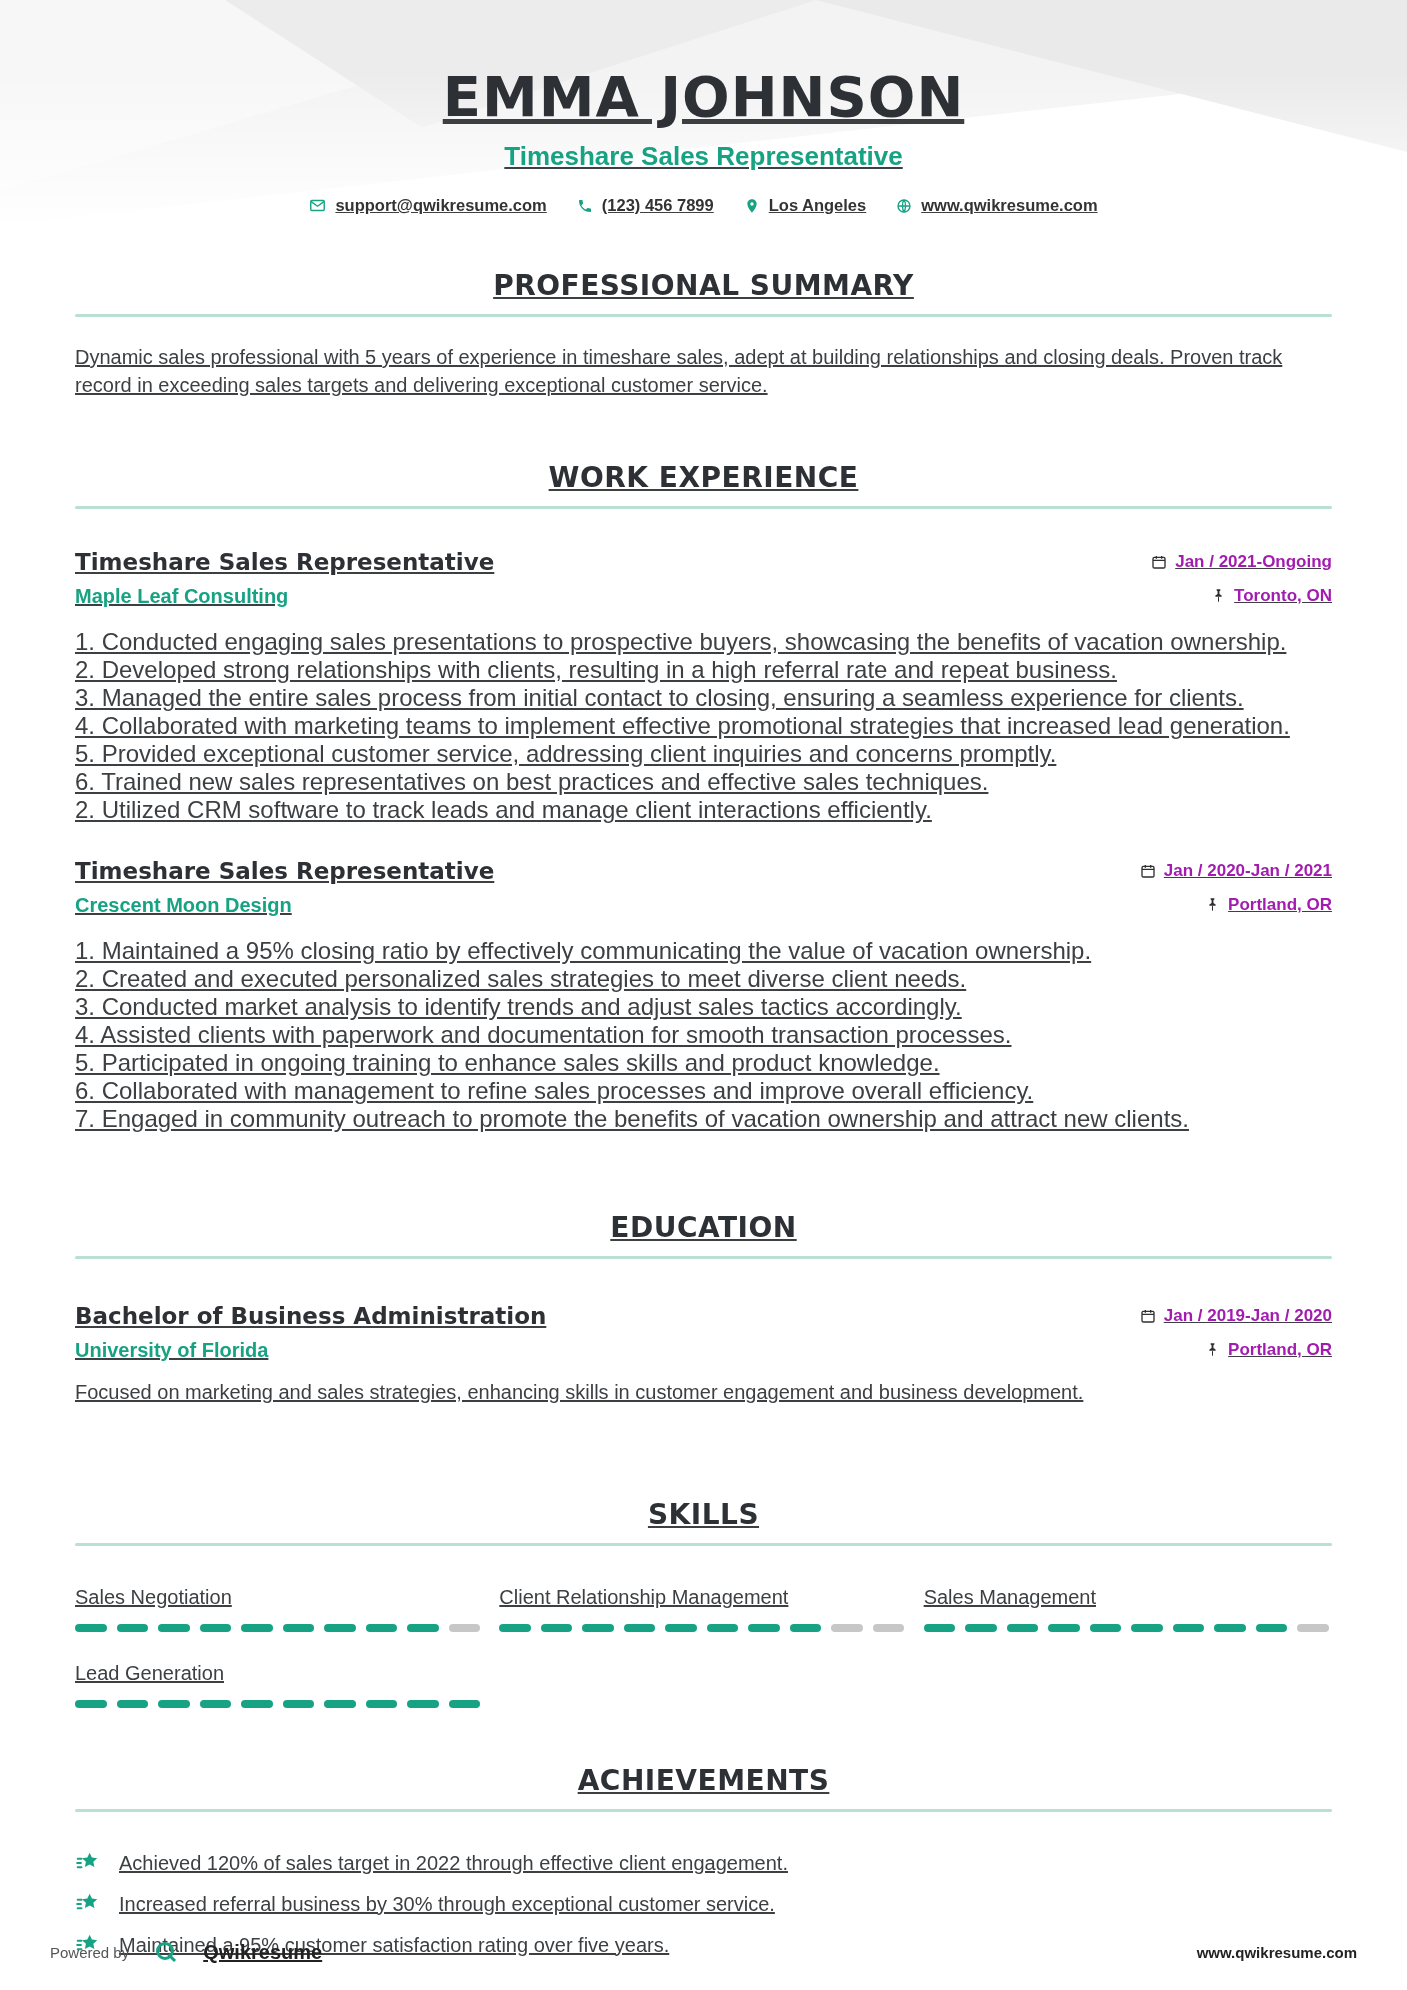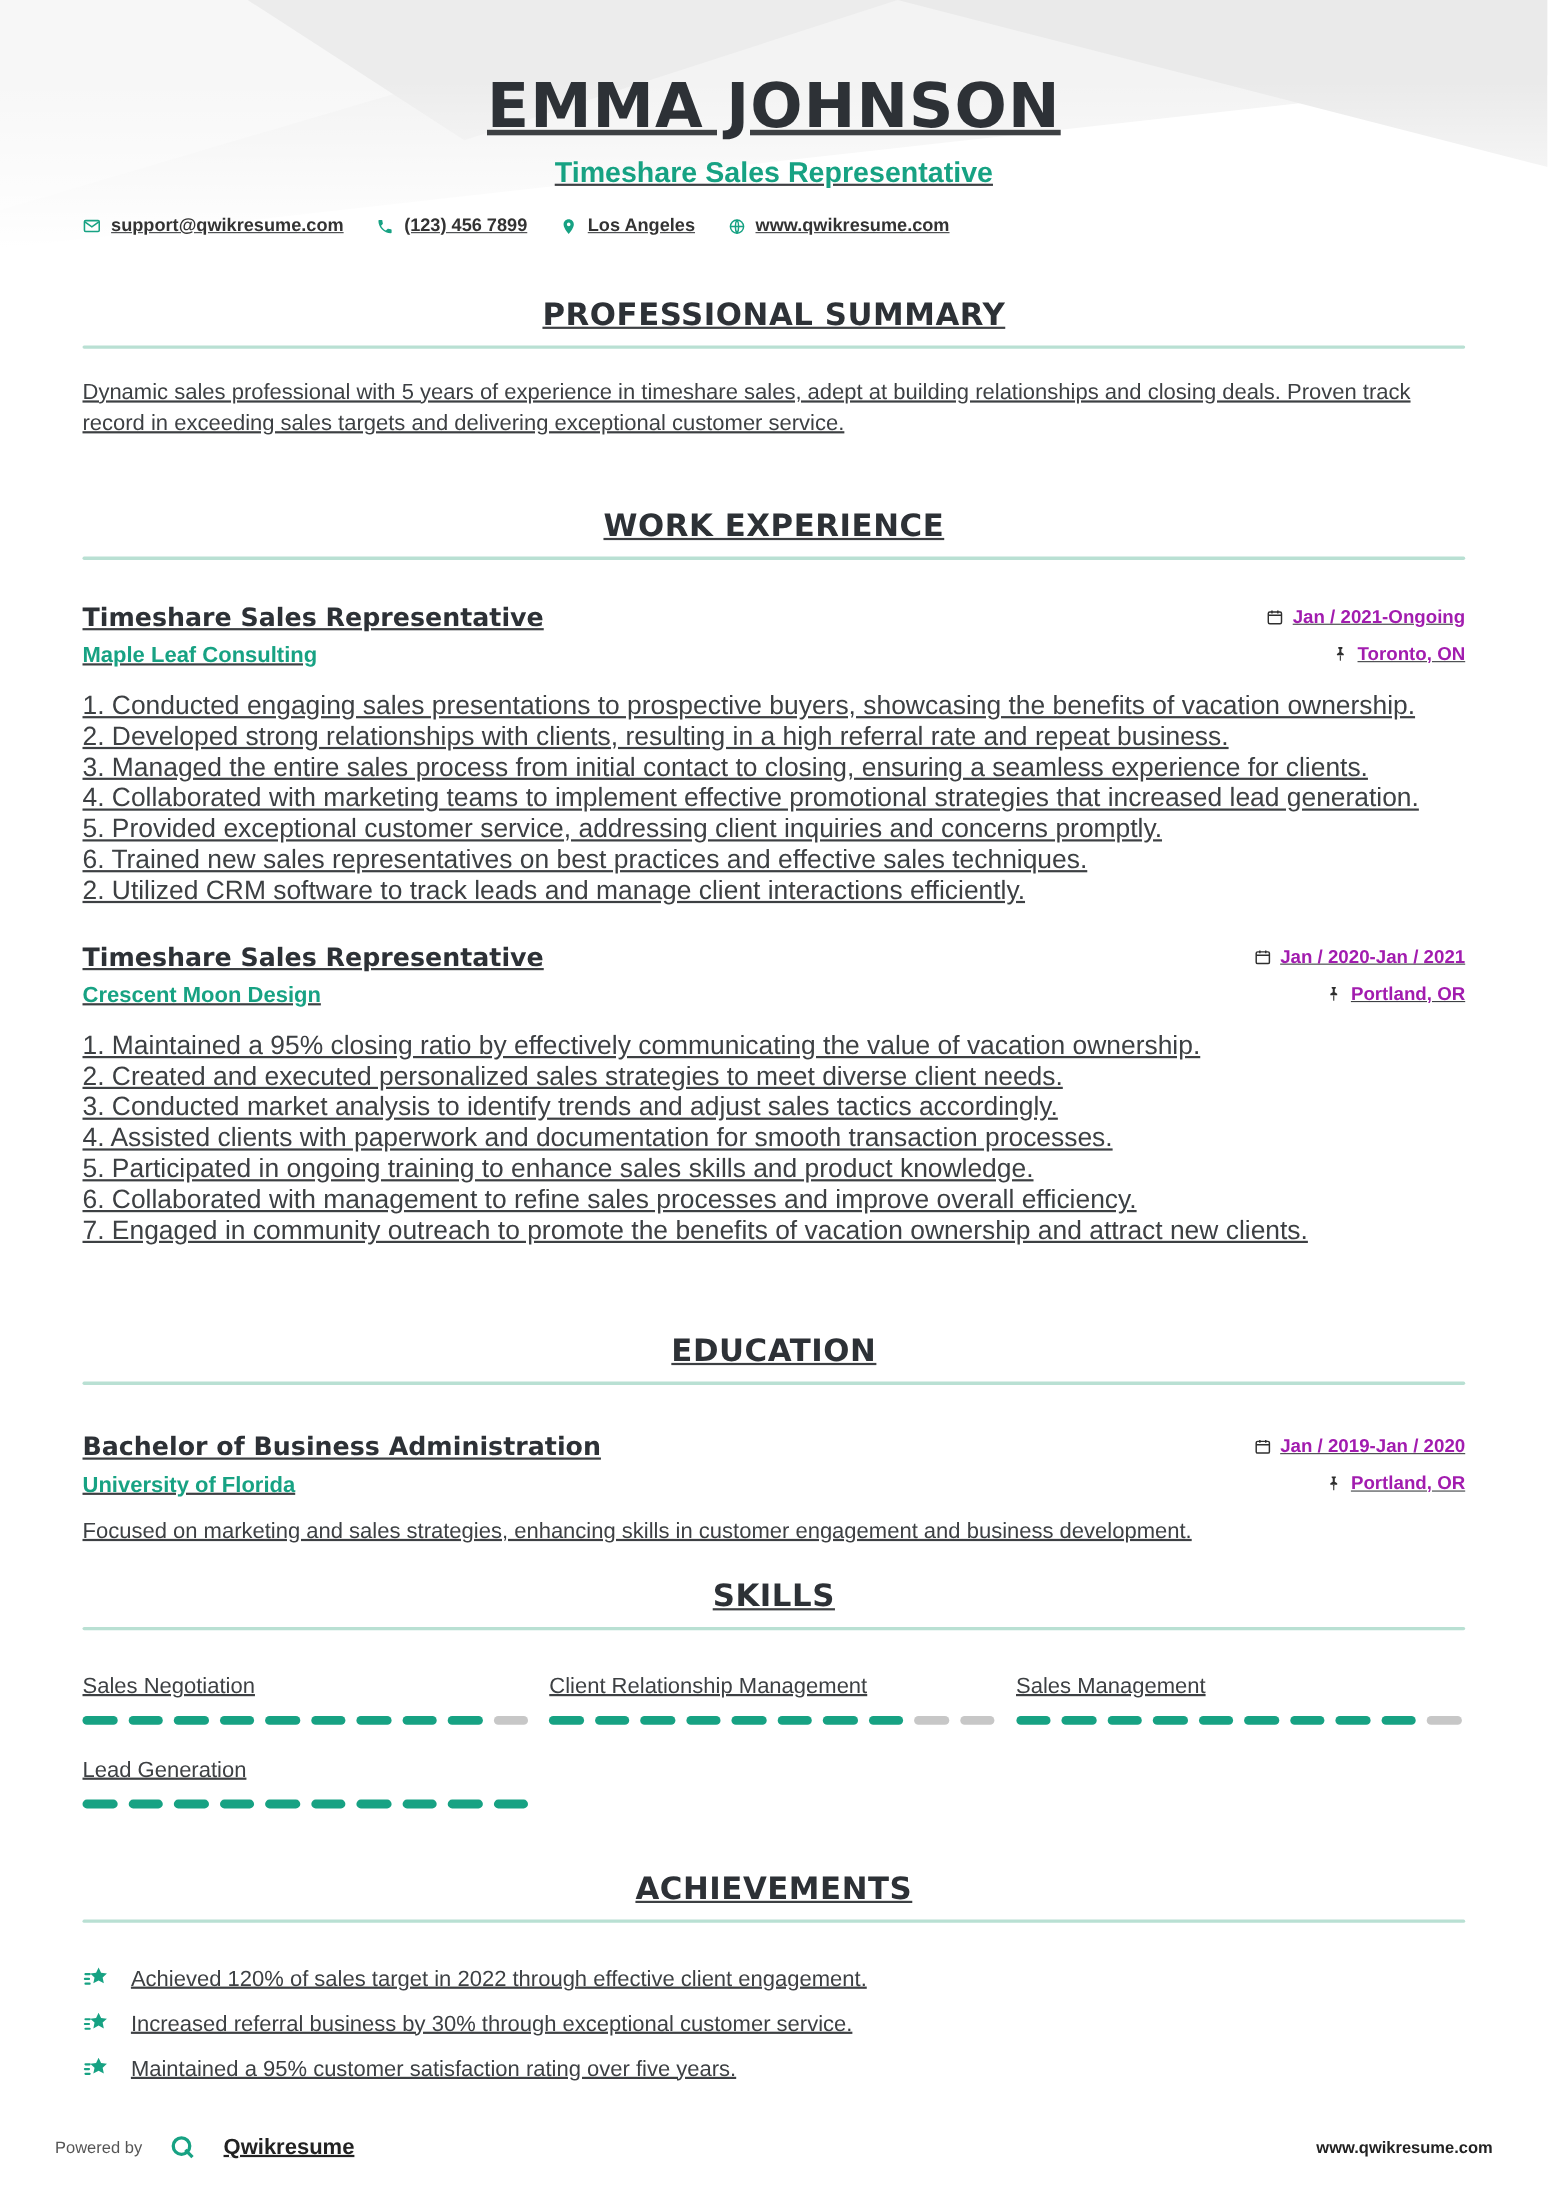--- a/index.html
+++ b/index.html
@@ -20,21 +20,21 @@
   .decor .s3{position:absolute;inset:0;background:#f7f7f7;clip-path:polygon(0 0,46% 0,0 78%);}
   .decor .s4{position:absolute;inset:0;background:#ececec;clip-path:polygon(16% 0,58% 0,30% 52%);}
   .decor .fade{position:absolute;inset:0;background:linear-gradient(180deg,rgba(255,255,255,0) 30%,#ffffff 92%);}
 
   .content{position:relative;z-index:1;padding:0 75px;}
 
   
   .header{text-align:center;padding-top:64px;}
   .name{margin:0;font-family:"DejaVu Sans",sans-serif;font-weight:800;font-size:56px;letter-spacing:1px;color:var(--heading);}
   .person-title{margin-top:12px;font-size:26px;font-weight:700;color:var(--accent);}
-  .contact-row{margin-top:24px;display:flex;align-items:center;gap:30px;font-size:16.5px;font-weight:700;color:#333;}
+  .contact-row{margin-top:24px;display:flex;justify-content:center;align-items:center;gap:30px;font-size:16.5px;font-weight:700;color:#333;}
   .contact-item{display:inline-flex;align-items:center;gap:9px;}
   .contact-item .ico{display:inline-flex;color:var(--accent);}
   .ico svg{display:block;}
 
   
   .section{margin-top:54px;}
   .section-heading{margin:0;text-align:center;font-family:"DejaVu Sans",sans-serif;font-weight:700;font-size:28px;letter-spacing:.5px;color:var(--heading);}
   .rule{height:3px;background:var(--rule);margin-top:12px;border-radius:2px;}
 
   .summary-text{margin:26px 0 0 0;font-size:20px;line-height:28px;color:var(--body);}
@@ -239,21 +239,21 @@
                   <rect x="11.2" y="14" width="1.6" height="8" rx="0.8"></rect>
                 </svg>
             </span>
             <span>Portland, OR</span>
           </div>
         </div>
         <div class="edu-desc">Focused on marketing and sales strategies, enhancing skills in customer engagement and business development.</div>
       </div>
     </section>
 
-    <section class="section" style="margin-top:28px;">
+    <section class="section" style="margin-top:92px;">
       <h2 class="section-heading">SKILLS</h2>
       <div class="rule"></div>
 
       <div class="skills-grid">
         <div class="skill">
           <div class="skill-label">Sales Negotiation</div>
           <div class="skill-bar">
               <span class="seg on"></span>
               <span class="seg on"></span>
               <span class="seg on"></span>

